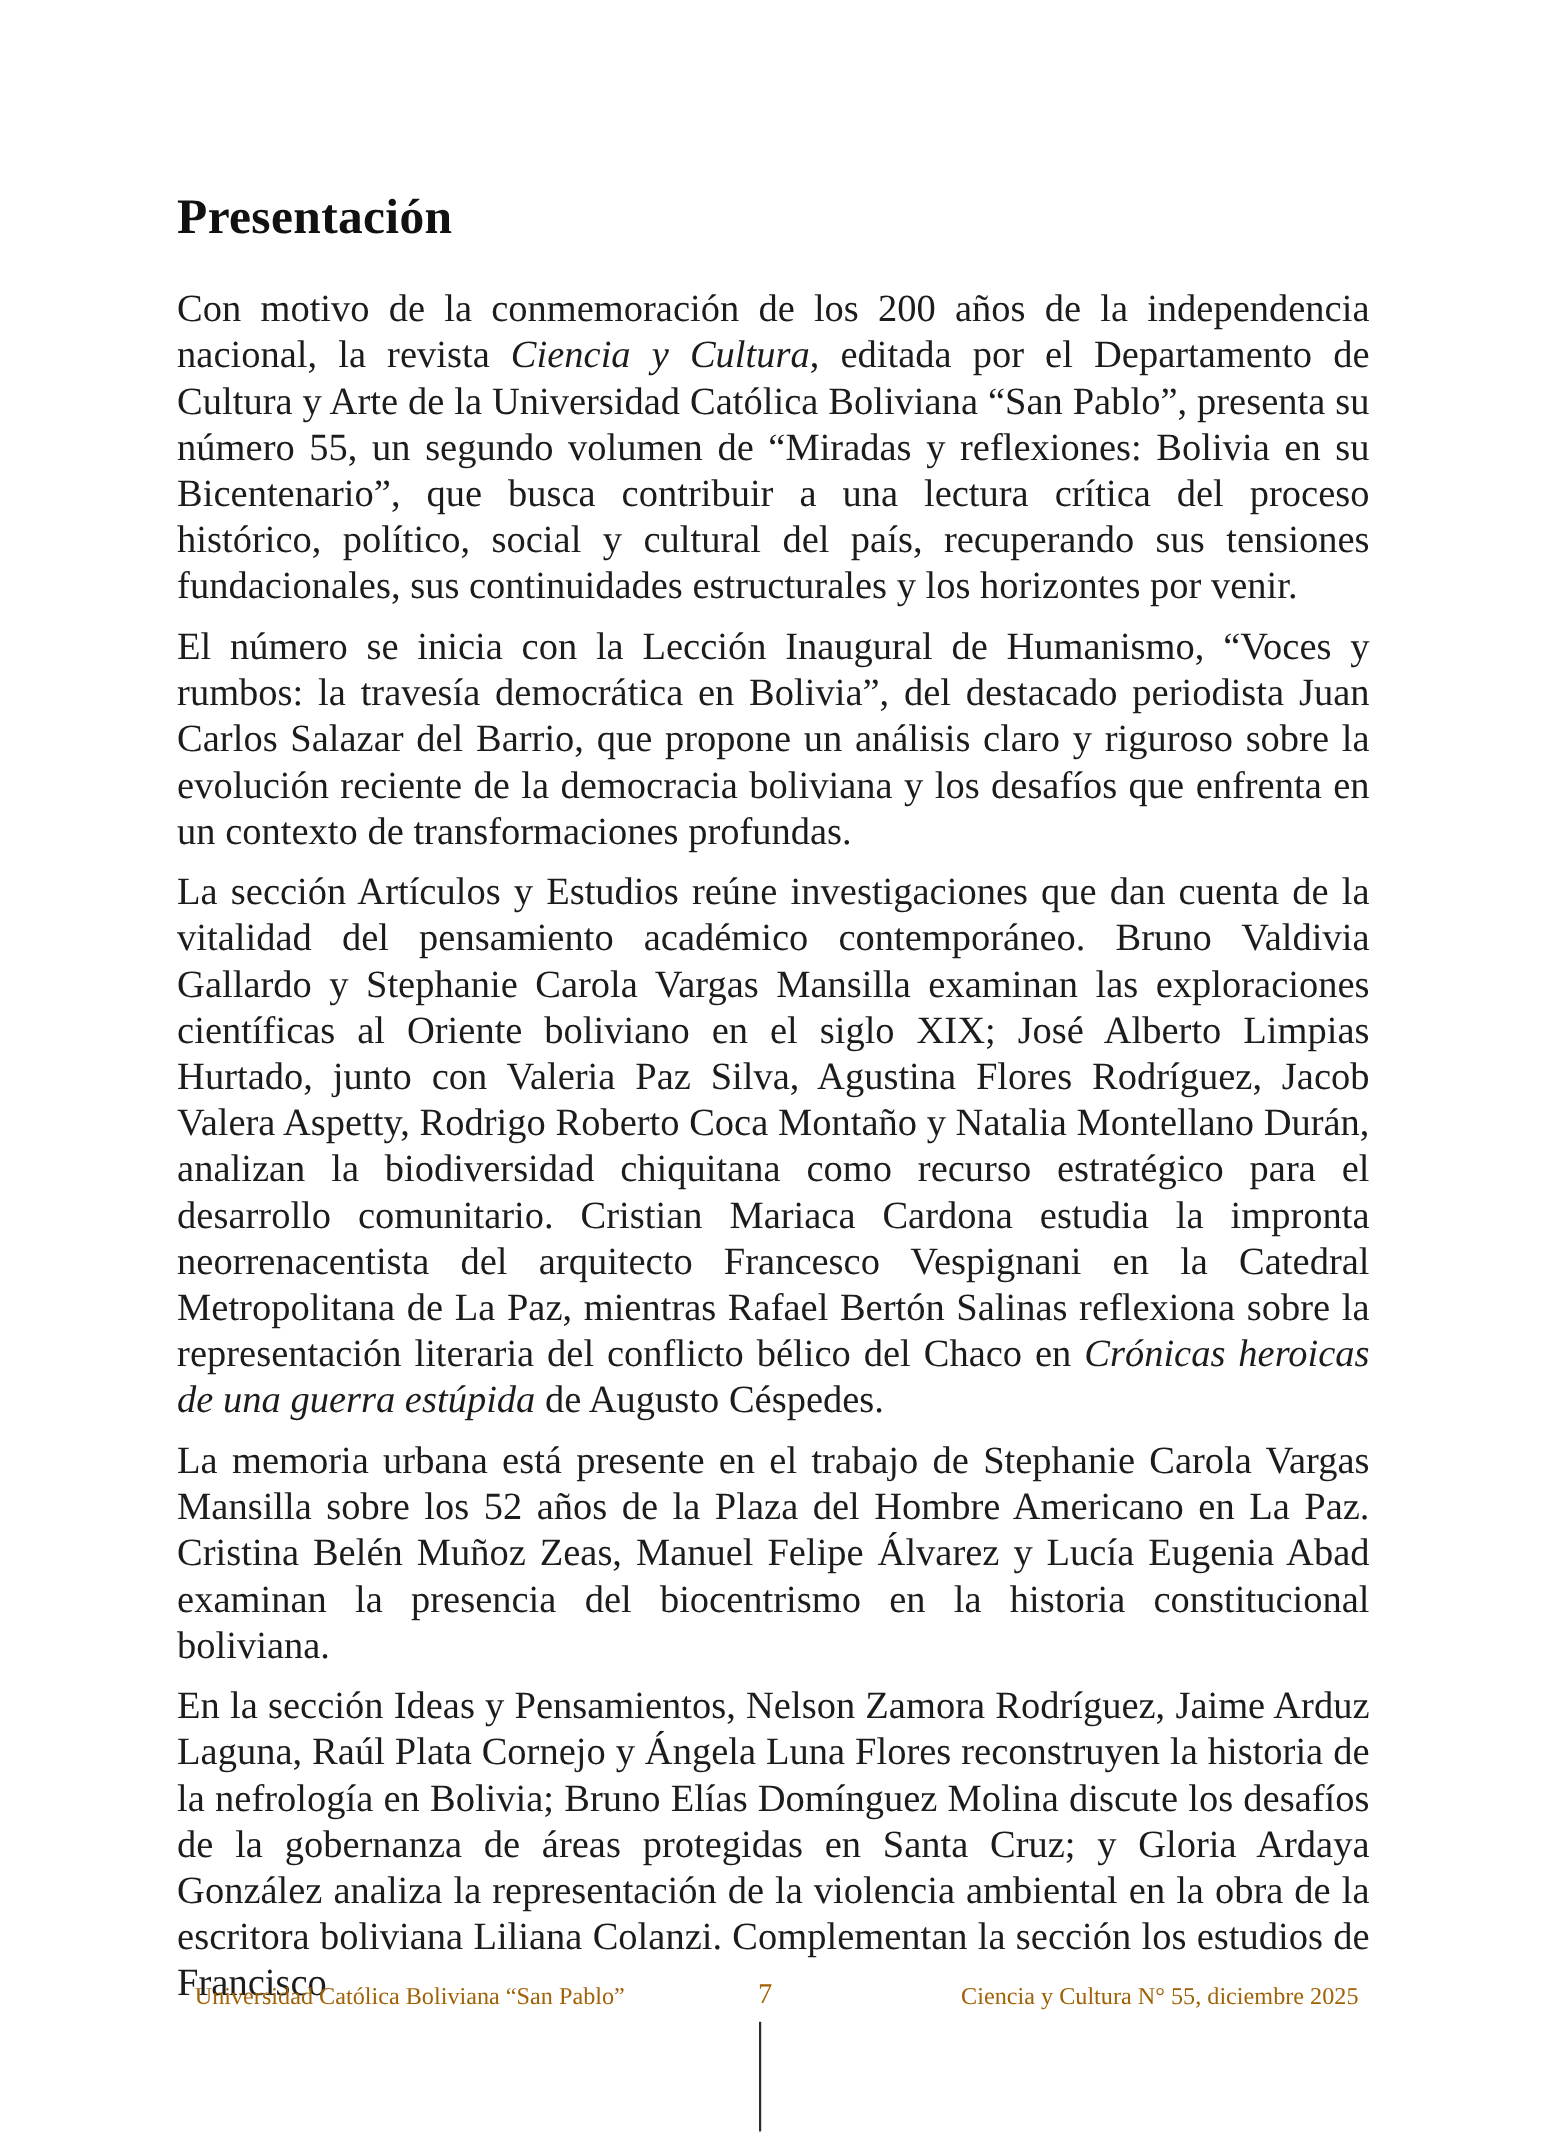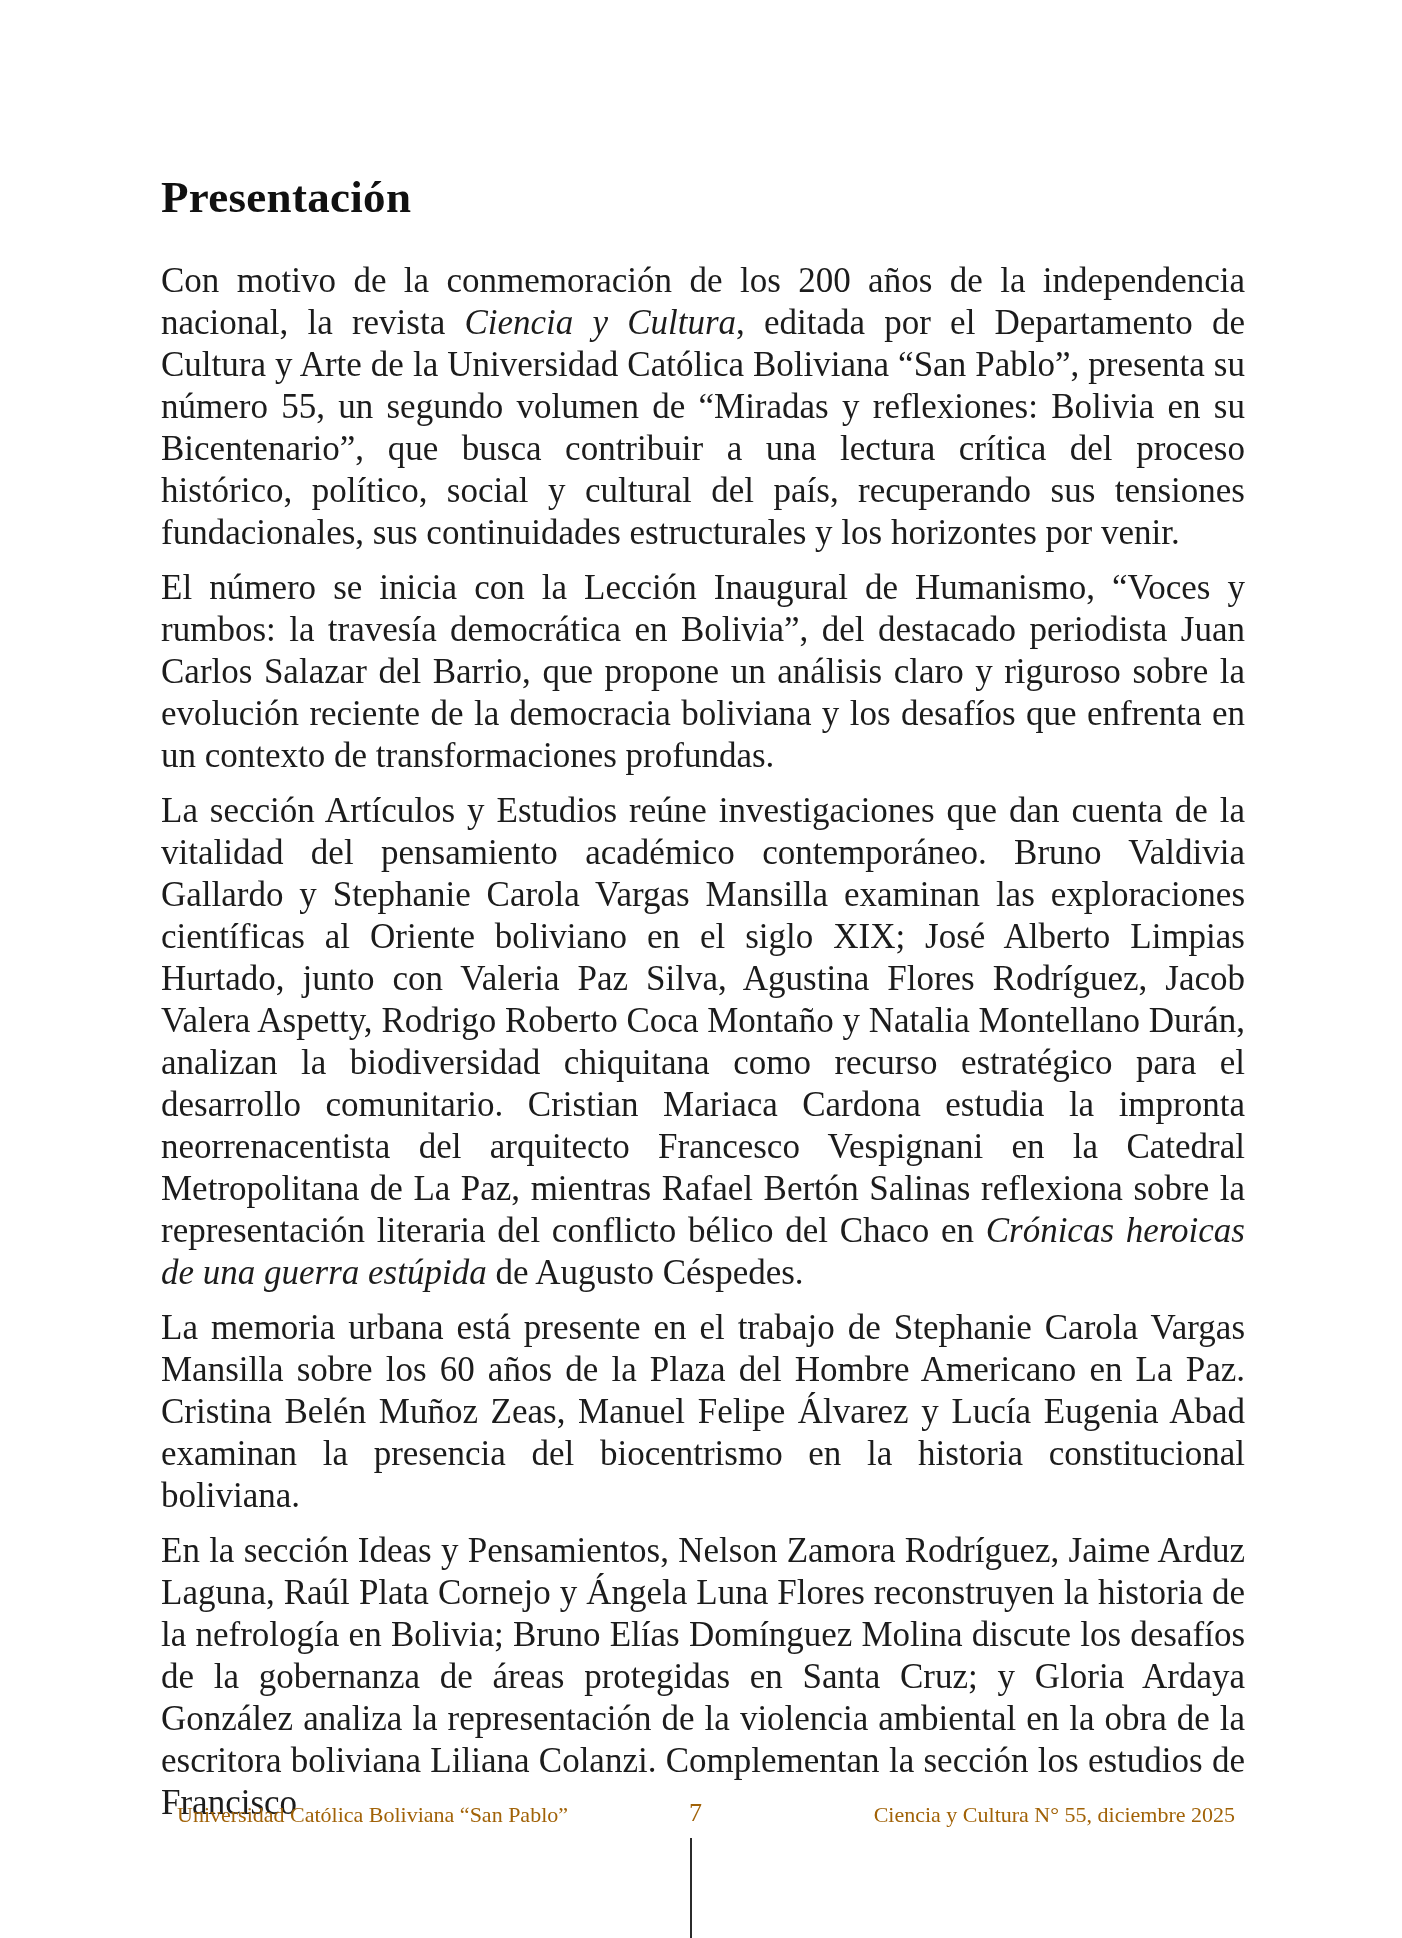--- a/index.html
+++ b/index.html
@@ -67,21 +67,21 @@
 
 <div class="page">
 
   <main class="content">
     <h1 class="page-title">Presentación</h1>
 
     <div>
         <p class="body-paragraph"><span>Con motivo de la conmemoración de los 200 años de la independencia nacional, la revista </span><span class="italic">Ciencia y Cultura</span><span>, editada por el Departamento de Cultura y Arte de la Universidad Católica Boliviana “San Pablo”, presenta su número 55, un segundo volumen de “Miradas y reflexiones: Bolivia en su Bicentenario”, que busca contribuir a una lectura crítica del proceso histórico, político, social y cultural del país, recuperando sus tensiones fundacionales, sus continuidades estructurales y los horizontes por venir.</span></p>
         <p class="body-paragraph"><span>El número se inicia con la Lección Inaugural de Humanismo, “Voces y rumbos: la travesía democrática en Bolivia”, del destacado periodista Juan Carlos Salazar del Barrio, que propone un análisis claro y riguroso sobre la evolución reciente de la democracia boliviana y los desafíos que enfrenta en un contexto de transformaciones profundas.</span></p>
         <p class="body-paragraph"><span>La sección Artículos y Estudios reúne investigaciones que dan cuenta de la vitalidad del pensamiento académico contemporáneo. Bruno Valdivia Gallardo y Stephanie Carola Vargas Mansilla examinan las exploraciones científicas al Oriente boliviano en el siglo XIX; José Alberto Limpias Hurtado, junto con Valeria Paz Silva, Agustina Flores Rodríguez, Jacob Valera Aspetty, Rodrigo Roberto Coca Montaño y Natalia Montellano Durán, analizan la biodiversidad chiquitana como recurso estratégico para el desarrollo comunitario. Cristian Mariaca Cardona estudia la impronta neorrenacentista del arquitecto Francesco Vespignani en la Catedral Metropolitana de La Paz, mientras Rafael Bertón Salinas reflexiona sobre la representación literaria del conflicto bélico del Chaco en </span><span class="italic">Crónicas heroicas de una guerra estúpida</span><span> de Augusto Céspedes.</span></p>
-        <p class="body-paragraph"><span>La memoria urbana está presente en el trabajo de Stephanie Carola Vargas Mansilla sobre los 60 años de la Plaza del Hombre Americano en La Paz. Cristina Belén Muñoz Zeas, Manuel Felipe Álvarez y Lucía Eugenia Abad examinan la presencia del biocentrismo en la historia constitucional boliviana.</span></p>
+        <p class="body-paragraph"><span>La memoria urbana está presente en el trabajo de Stephanie Carola Vargas Mansilla sobre los 52 años de la Plaza del Hombre Americano en La Paz. Cristina Belén Muñoz Zeas, Manuel Felipe Álvarez y Lucía Eugenia Abad examinan la presencia del biocentrismo en la historia constitucional boliviana.</span></p>
         <p class="body-paragraph"><span>En la sección Ideas y Pensamientos, Nelson Zamora Rodríguez, Jaime Arduz Laguna, Raúl Plata Cornejo y Ángela Luna Flores reconstruyen la historia de la nefrología en Bolivia; Bruno Elías Domínguez Molina discute los desafíos de la gobernanza de áreas protegidas en Santa Cruz; y Gloria Ardaya González analiza la representación de la violencia ambiental en la obra de la escritora boliviana Liliana Colanzi. Complementan la sección los estudios de Francisco</span></p>
       </div>
   </main>
 
   <span class="footer-left">Universidad Católica Boliviana “San Pablo”</span>
 
   <span class="page-number">7</span>
 
   <span class="footer-right">Ciencia y Cultura N° 55, diciembre 2025</span>
 

